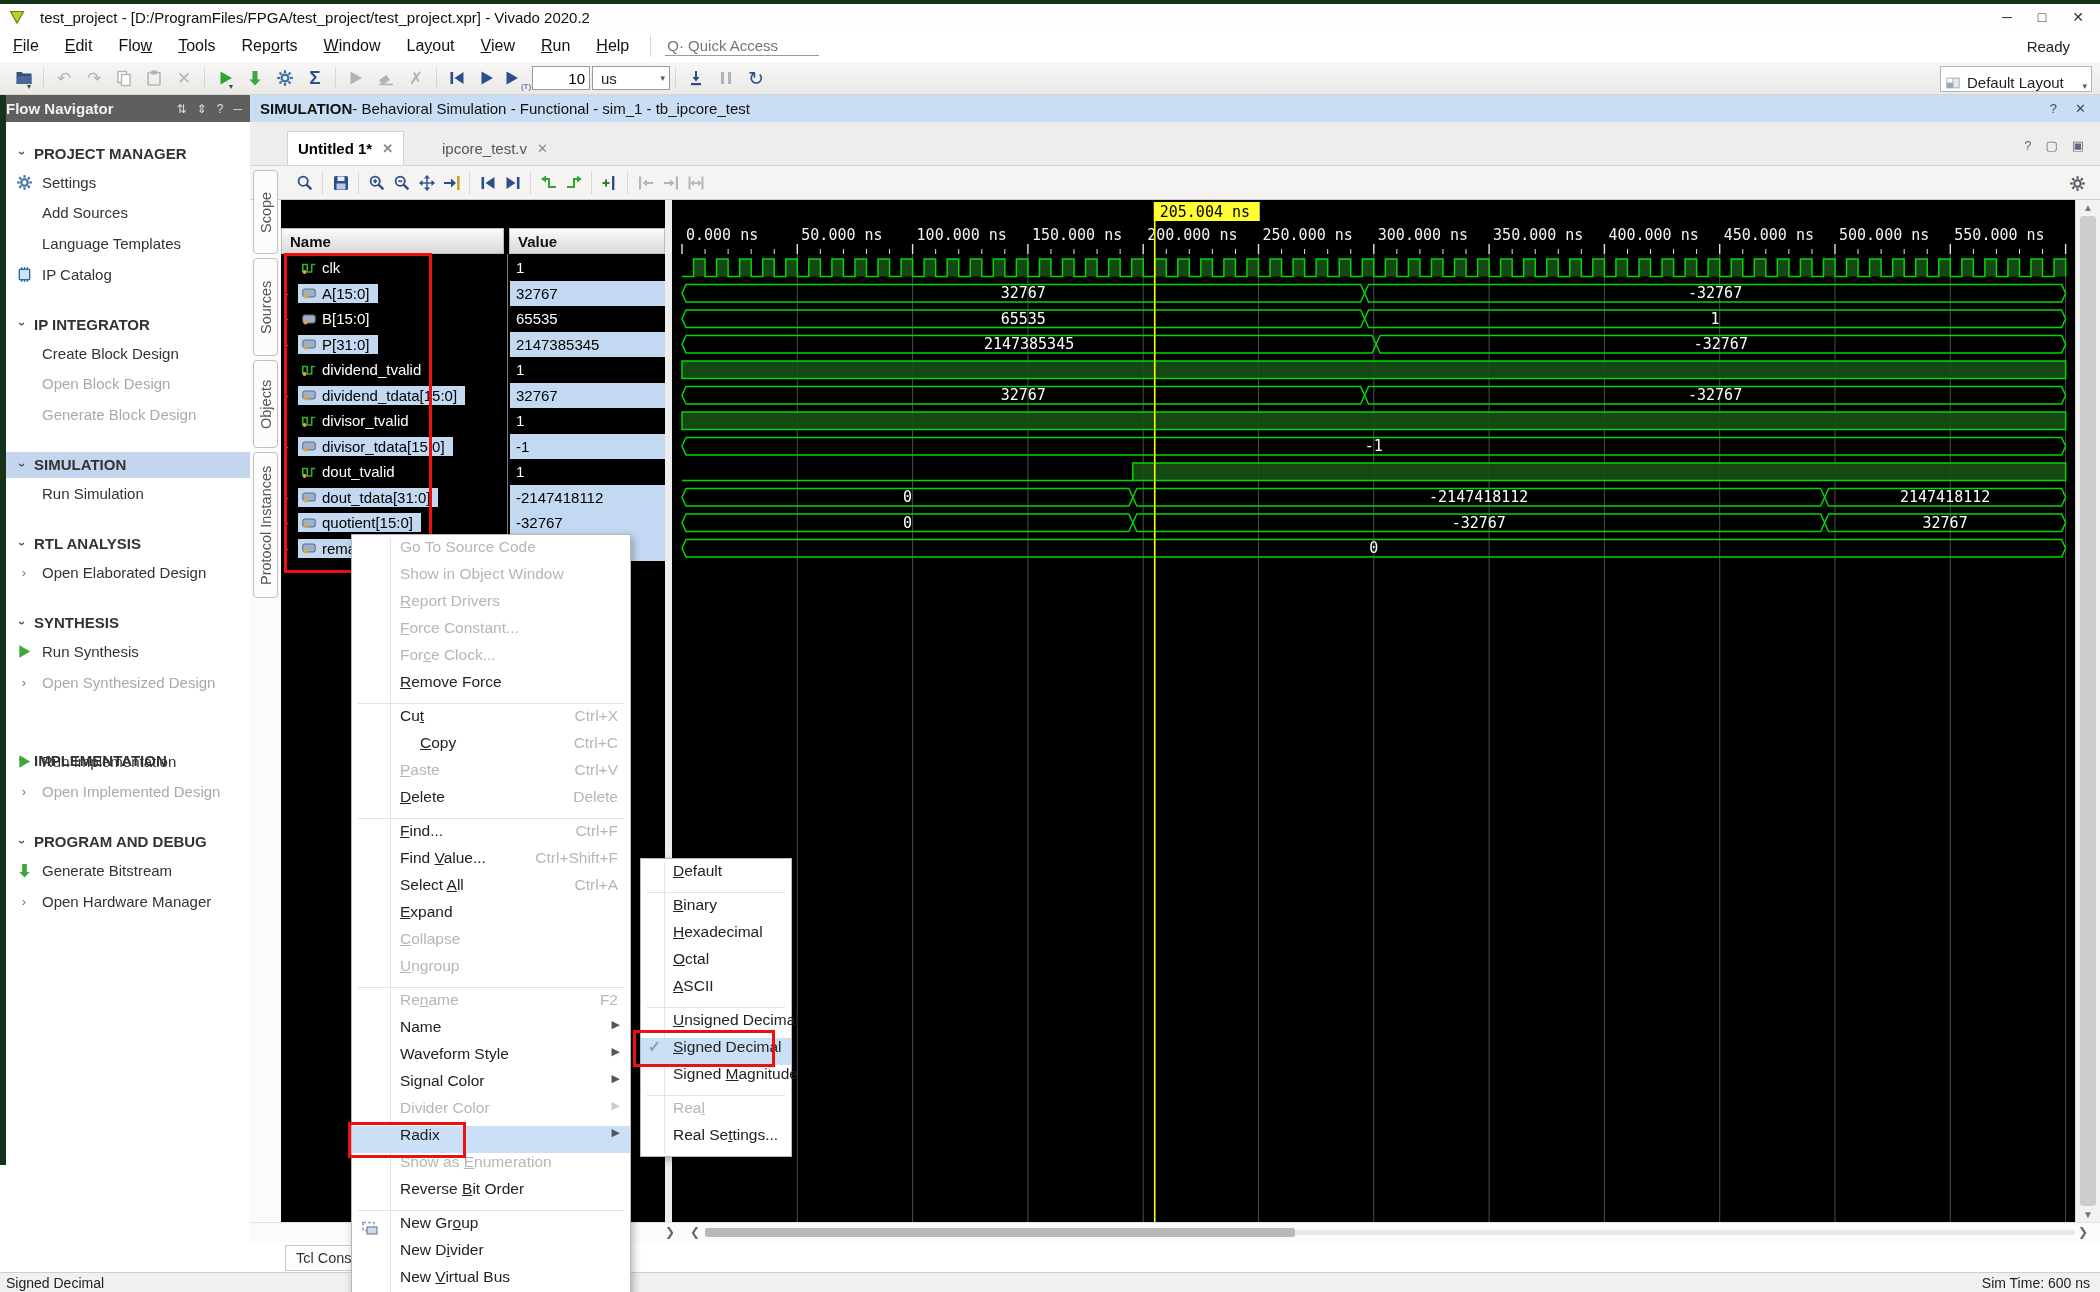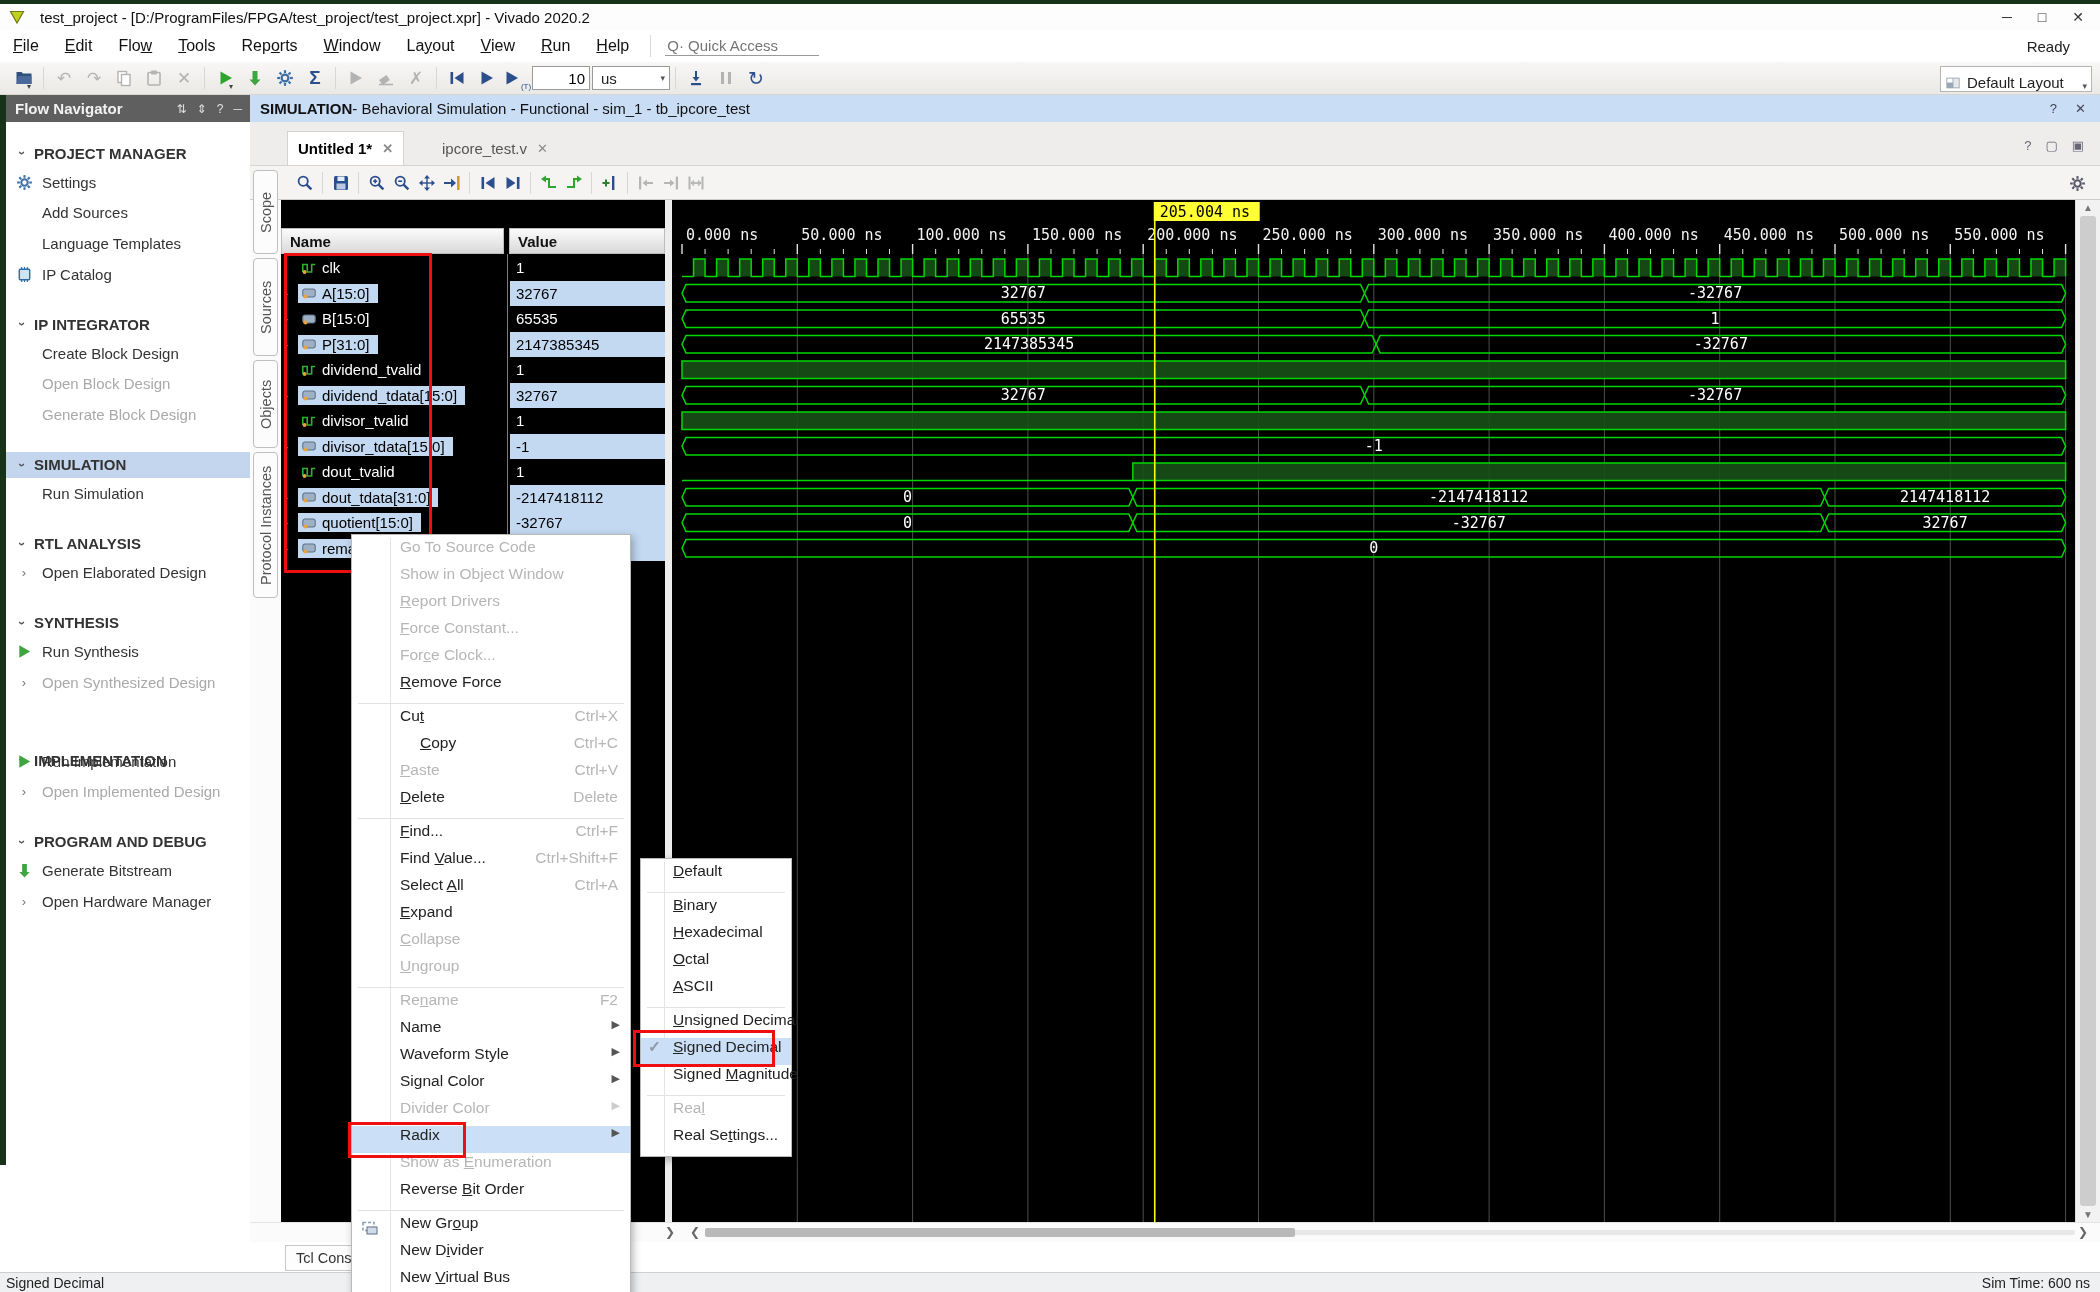--- a/index.html
+++ b/index.html
@@ -25,21 +25,21 @@
   .tbi.green{color:#2fa52f}
   .tbsep{width:1px;height:22px;background:#d9d7d4;margin:0 5px}
   .caret{font-size:8px;color:#444;margin-left:-6px;align-self:flex-end}
   #time-input{width:50px;height:20px;border:1px solid #9a9a9a;text-align:right;font-size:15px;padding-right:4px}
   #unit-select{width:64px;height:22px;border:1px solid #9a9a9a;background:#fff;font-size:15px;display:inline-flex;align-items:center;justify-content:space-between;padding:0 4px 0 8px;margin-left:2px}
   #layout-box{position:absolute;right:8px;top:4px;width:142px;height:24px;border:1px solid #b5b5b5;background:#fff;display:flex;align-items:flex-end;font-size:15px;gap:6px;padding:0 4px}
   
   #left-strip{left:0;top:95px;width:6px;height:1070px;background:#16331a}
   #flownav{left:6px;top:95px;width:244px;height:1177px;background:#fff;border-right:1px solid #c6c6c6}
   #fn-header{position:absolute;left:0;top:0;width:100%;height:27px;background:#5f5f5f;color:#f2f2f2;display:flex;align-items:center;font-size:15px}
-  #fn-header .t{margin-left:9px;font-weight:bold}
+  #fn-header .t{margin-left:0;font-weight:bold}
   #fn-header .ics{margin-left:auto;margin-right:8px;display:flex;gap:10px;font-size:12px;color:#e0e0e0}
   .fn-sec{position:absolute;left:0;width:100%;height:26px;display:flex;align-items:center;font-weight:bold;font-size:15px;color:#333}
   .fn-sec .chev{margin-left:14px;margin-right:10px;color:#555;font-size:12px;display:inline-block;transform:rotate(90deg)}
   .fn-sec.sel{background:#c3d6ee}
   .fn-item{position:absolute;left:0;width:100%;height:26px;display:flex;align-items:center;font-size:15px;color:#333}
   .fn-item.dis{color:#a9a9a9}
   .fn-item .sp{width:36px;flex:none;display:inline-flex;justify-content:center}
   .fn-item .chevr{color:#777;font-size:13px}
   
   #simheader{left:250px;top:95px;width:1850px;height:27px;background:#c9ddf5;display:flex;align-items:center;font-size:15px;color:#111}

